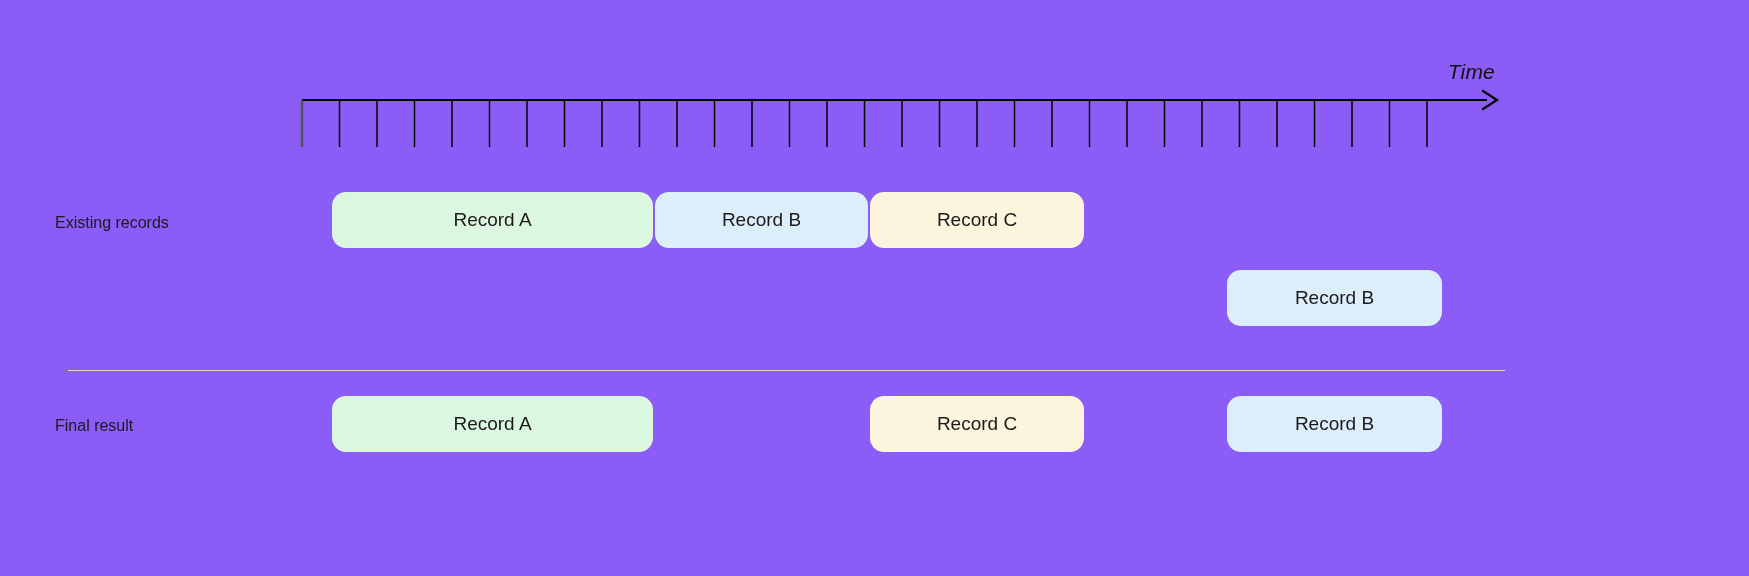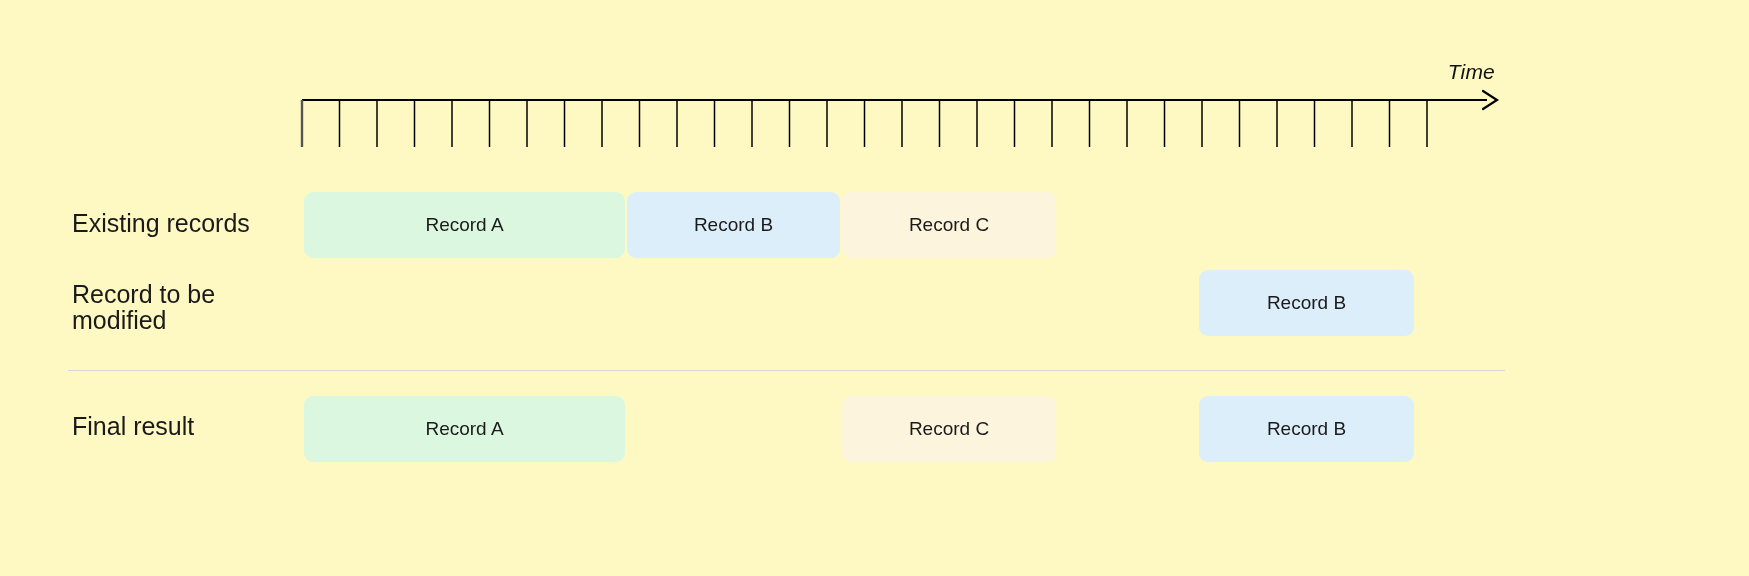--- a/index.html
+++ b/index.html
@@ -10,21 +10,21 @@
   body {
     font-family: "Liberation Sans", sans-serif;
     color: #1a1a1a;
     -webkit-font-smoothing: antialiased;
   }
 
   #canvas {
     position: relative;
     width: 1749px;
     height: 576px;
-    background: #fef9c3;
+    background: #8b5cf6;
     overflow: hidden;
   }
 
   
   .axis-layer {
     position: absolute;
     left: 0;
     top: 0;
     width: 1749px;
     height: 180px;
@@ -39,44 +39,45 @@
     font-style: italic;
     font-size: 21px;
     letter-spacing: 0.2px;
     color: #111111;
     white-space: nowrap;
   }
 
   
   .row-label {
     position: absolute;
-    left: 72px;
-    font-size: 25px;
+    left: 55px;
+    font-size: 16px;
     line-height: 26px;
     color: #1a1a1a;
     white-space: pre-line;
   }
   .row-label.bold {
     font-weight: normal;
   }
   #label-existing { top: 210px; }
   #label-tomodify { top: 281px; }
   #label-final    { top: 413px; }
 
   
   .bar {
     position: absolute;
-    height: 66px;
-    border-radius: 9px;
+    height: 56px;
+    border-radius: 14px;
     display: flex;
     align-items: center;
     justify-content: center;
     font-size: 19px;
     color: #1a1a1a;
     box-sizing: border-box;
+    margin-left: 28px;
   }
 
   
   .divider {
     position: absolute;
     left: 68px;
     top: 370px;
     width: 1437px;
     height: 1px;
     background: #d8d8d8;
@@ -127,22 +128,20 @@
     </svg>
     <div class="time-label">Time</div>
   </div>
 
   <div class="row-label" id="label-existing">Existing records</div>
 
   <div class="bar" id="bar-r0-0" style="left: 304px; width: 321px; top: 192px; background: rgb(220, 247, 224);">Record A</div>
   <div class="bar" id="bar-r0-1" style="left: 627px; width: 213px; top: 192px; background: rgb(221, 238, 251);">Record B</div>
   <div class="bar" id="bar-r0-2" style="left: 842px; width: 214px; top: 192px; background: rgb(252, 244, 221);">Record C</div>
 
-  <div class="row-label" id="label-tomodify">Record to be
-modified</div>
 
   <div class="bar" id="bar-r1-0" style="left: 1199px; width: 215px; top: 270px; background: rgb(221, 238, 251);">Record B</div>
 
   <div class="divider"></div>
 
   <div class="row-label bold" id="label-final">Final result</div>
 
   <div class="bar" id="bar-r2-0" style="left: 304px; width: 321px; top: 396px; background: rgb(220, 247, 224);">Record A</div>
   <div class="bar" id="bar-r2-1" style="left: 842px; width: 214px; top: 396px; background: rgb(252, 244, 221);">Record C</div>
   <div class="bar" id="bar-r2-2" style="left: 1199px; width: 215px; top: 396px; background: rgb(221, 238, 251);">Record B</div>

